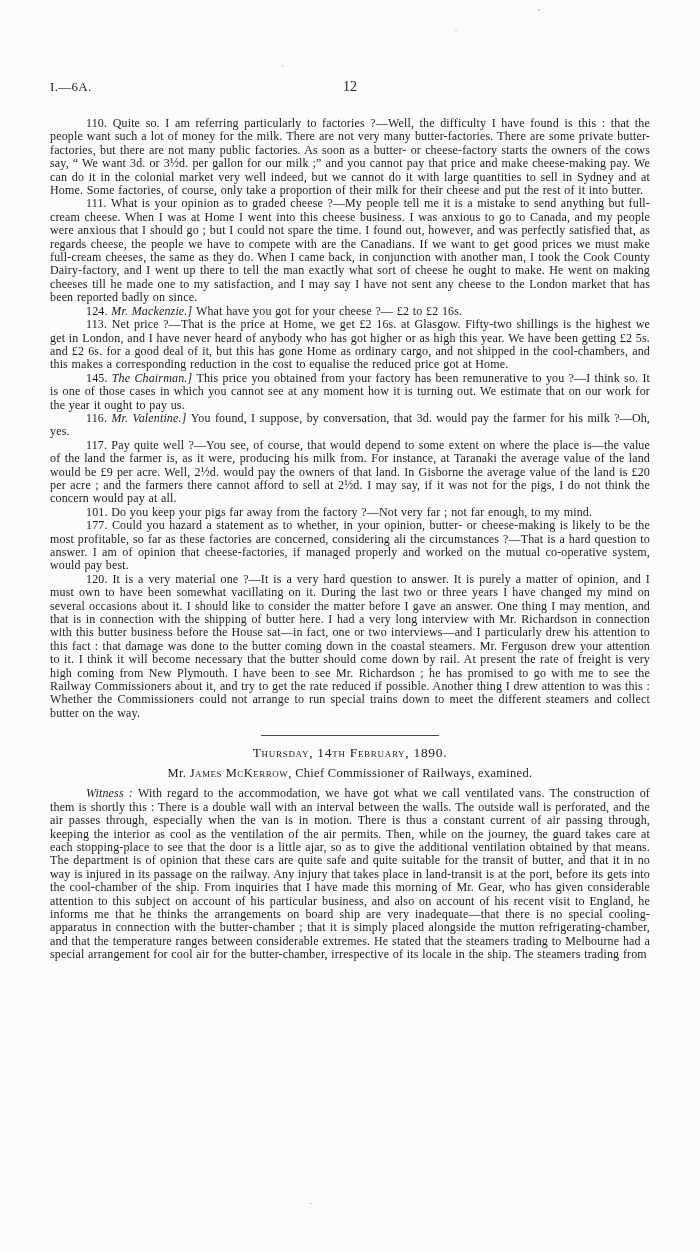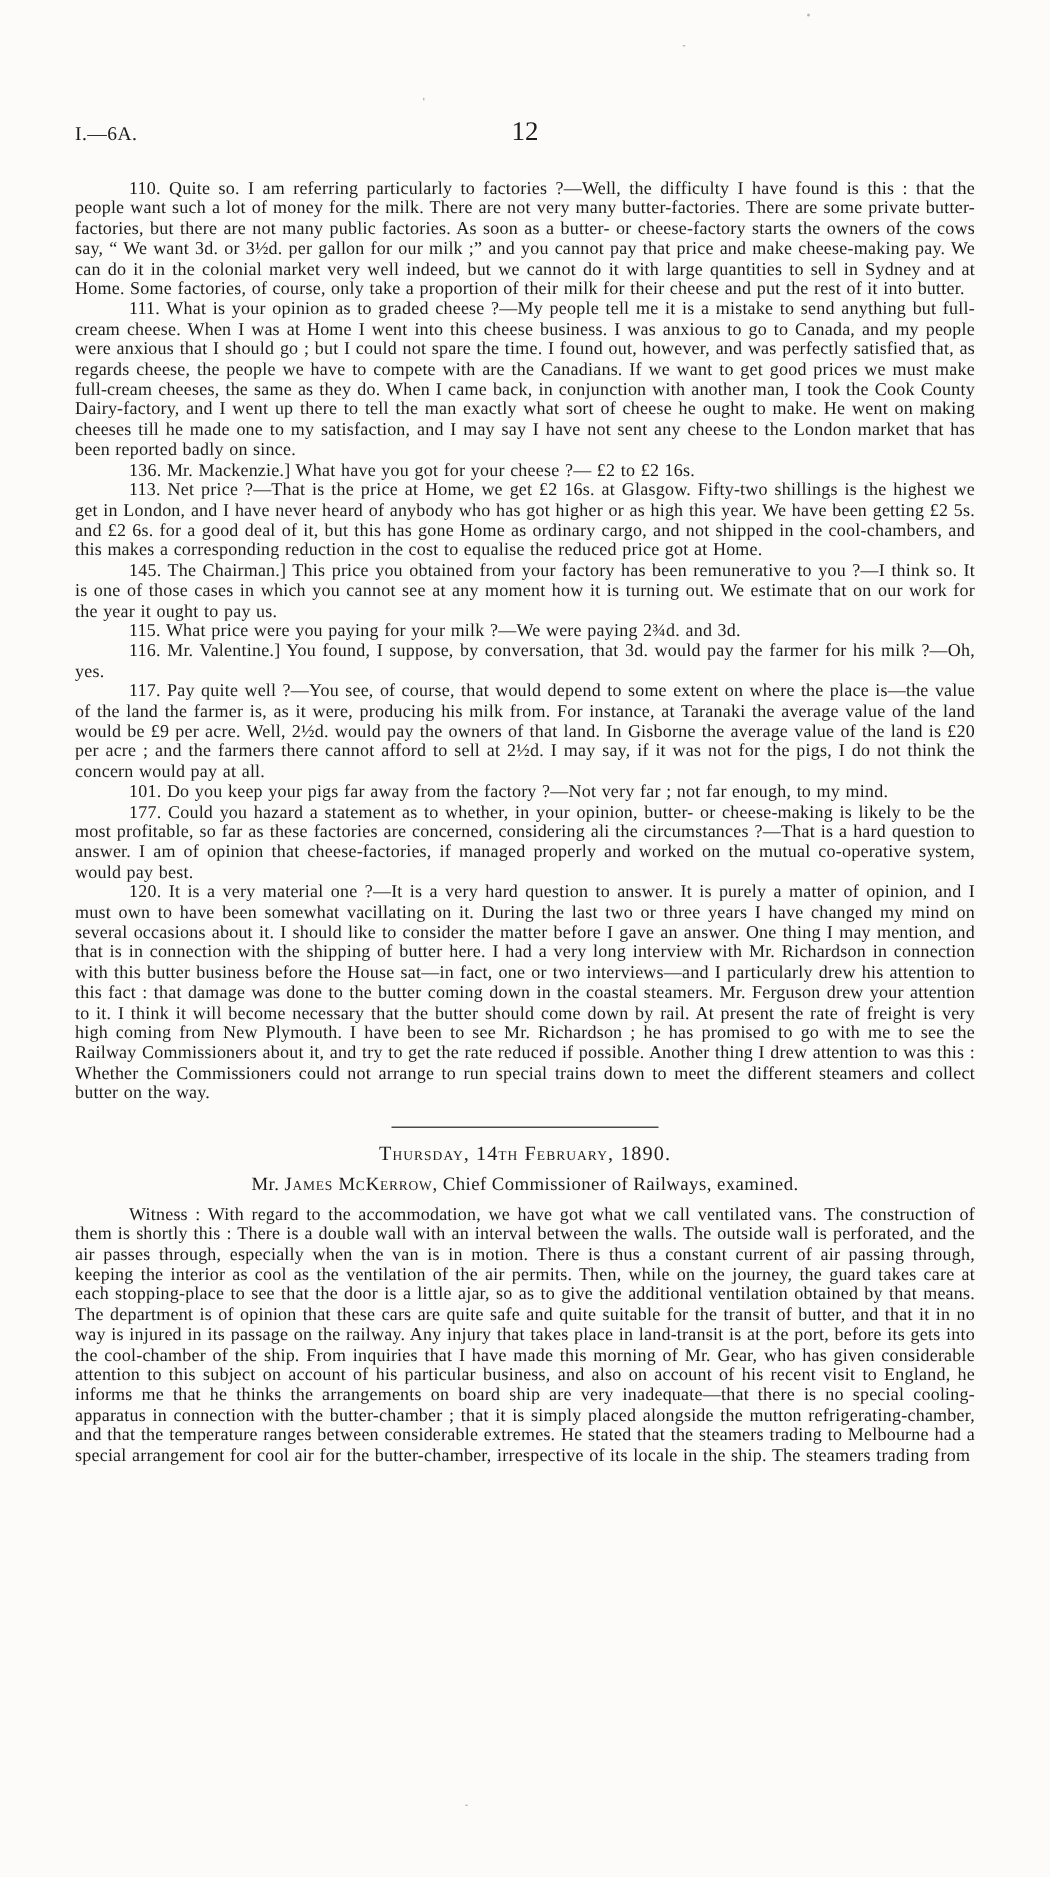--- a/index.html
+++ b/index.html
@@ -22,33 +22,34 @@
   }
   .running-header {
     display: grid;
     grid-template-columns: 1fr auto 1fr;
     align-items: baseline;
     font-size: 13px;
     line-height: 14px;
     margin-bottom: 23px;
   }
   .running-header .left   { justify-self: start; letter-spacing: 0.3px; }
-  .running-header .center { justify-self: center; font-size: 18px; }
+  .running-header .center { justify-self: center; font-size: 14px; }
   .running-header .right  { justify-self: end; }
 
   .transcript p, .witness-para {
     margin: 0;
     font-size: 12px;
     line-height: 13.4px;
     text-align: justify;
     text-indent: 36px;
     letter-spacing: 0.15px;
     word-spacing: 0.5px;
   }
   .speaker, .witness-label {
+    font-style: italic;
   }
   .section-divider {
     width: 178px;
     border: none;
     border-top: 1.5px solid #4a4a4a;
     margin: 15px auto 9px auto;
   }
   .date-heading {
     text-align: center;
     font-variant: small-caps;
@@ -88,24 +89,23 @@
 
     <div class="running-header">
       <span class="left">I.—6A.</span>
       <span class="center">12</span>
       <span class="right"></span>
     </div>
 
     <div class="transcript">
       <p><span>110. </span><span>Quite so. I am referring particularly to factories ?—Well, the difficulty I have found is this : that the people want such a lot of money for the milk. There are not very many butter-factories. There are some private butter-factories, but there are not many public factories. As soon as a butter- or cheese-factory starts the owners of the cows say, “ We want 3d. or 3½d. per gallon for our milk ;” and you cannot pay that price and make cheese-making pay. We can do it in the colonial market very well indeed, but we cannot do it with large quantities to sell in Sydney and at Home. Some factories, of course, only take a proportion of their milk for their cheese and put the rest of it into butter.</span></p>
       <p><span>111. </span><span>What is your opinion as to graded cheese ?—My people tell me it is a mistake to send anything but full-cream cheese. When I was at Home I went into this cheese business. I was anxious to go to Canada, and my people were anxious that I should go ; but I could not spare the time. I found out, however, and was perfectly satisfied that, as regards cheese, the people we have to compete with are the Canadians. If we want to get good prices we must make full-cream cheeses, the same as they do. When I came back, in conjunction with another man, I took the Cook County Dairy-factory, and I went up there to tell the man exactly what sort of cheese he ought to make. He went on making cheeses till he made one to my satisfaction, and I may say I have not sent any cheese to the London market that has been reported badly on since.</span></p>
-      <p><span>136. </span><span class="speaker">Mr. Mackenzie.] </span><span>What have you got for your cheese ?— £2 to £2 16s.</span></p>
+      <p><span>124. </span><span class="speaker">Mr. Mackenzie.] </span><span>What have you got for your cheese ?— £2 to £2 16s.</span></p>
       <p><span>113. </span><span>Net price ?—That is the price at Home, we get £2 16s. at Glasgow. Fifty-two shillings is the highest we get in London, and I have never heard of anybody who has got higher or as high this year. We have been getting £2 5s. and £2 6s. for a good deal of it, but this has gone Home as ordinary cargo, and not shipped in the cool-chambers, and this makes a corresponding reduction in the cost to equalise the reduced price got at Home.</span></p>
       <p><span>145. </span><span class="speaker">The Chairman.] </span><span>This price you obtained from your factory has been remunerative to you ?—I think so. It is one of those cases in which you cannot see at any moment how it is turning out. We estimate that on our work for the year it ought to pay us.</span></p>
-      <p><span>115. </span><span>What price were you paying for your milk ?—We were paying 2¾d. and 3d.</span></p>
       <p><span>116. </span><span class="speaker">Mr. Valentine.] </span><span>You found, I suppose, by conversation, that 3d. would pay the farmer for his milk ?—Oh, yes.</span></p>
       <p><span>117. </span><span>Pay quite well ?—You see, of course, that would depend to some extent on where the place is—the value of the land the farmer is, as it were, producing his milk from. For instance, at Taranaki the average value of the land would be £9 per acre. Well, 2½d. would pay the owners of that land. In Gisborne the average value of the land is £20 per acre ; and the farmers there cannot afford to sell at 2½d. I may say, if it was not for the pigs, I do not think the concern would pay at all.</span></p>
       <p><span>101. </span><span>Do you keep your pigs far away from the factory ?—Not very far ; not far enough, to my mind.</span></p>
       <p><span>177. </span><span>Could you hazard a statement as to whether, in your opinion, butter- or cheese-making is likely to be the most profitable, so far as these factories are concerned, considering ali the circumstances ?—That is a hard question to answer. I am of opinion that cheese-factories, if managed properly and worked on the mutual co-operative system, would pay best.</span></p>
       <p><span>120. </span><span>It is a very material one ?—It is a very hard question to answer. It is purely a matter of opinion, and I must own to have been somewhat vacillating on it. During the last two or three years I have changed my mind on several occasions about it. I should like to consider the matter before I gave an answer. One thing I may mention, and that is in connection with the shipping of butter here. I had a very long interview with Mr. Richardson in connection with this butter business before the House sat—in fact, one or two interviews—and I particularly drew his attention to this fact : that damage was done to the butter coming down in the coastal steamers. Mr. Ferguson drew your attention to it. I think it will become necessary that the butter should come down by rail. At present the rate of freight is very high coming from New Plymouth. I have been to see Mr. Richardson ; he has promised to go with me to see the Railway Commissioners about it, and try to get the rate reduced if possible. Another thing I drew attention to was this : Whether the Commissioners could not arrange to run special trains down to meet the different steamers and collect butter on the way.</span></p>
     </div>
 
     <hr class="section-divider">
 
     <p class="date-heading">Thursday, 14th February, 1890.</p>

